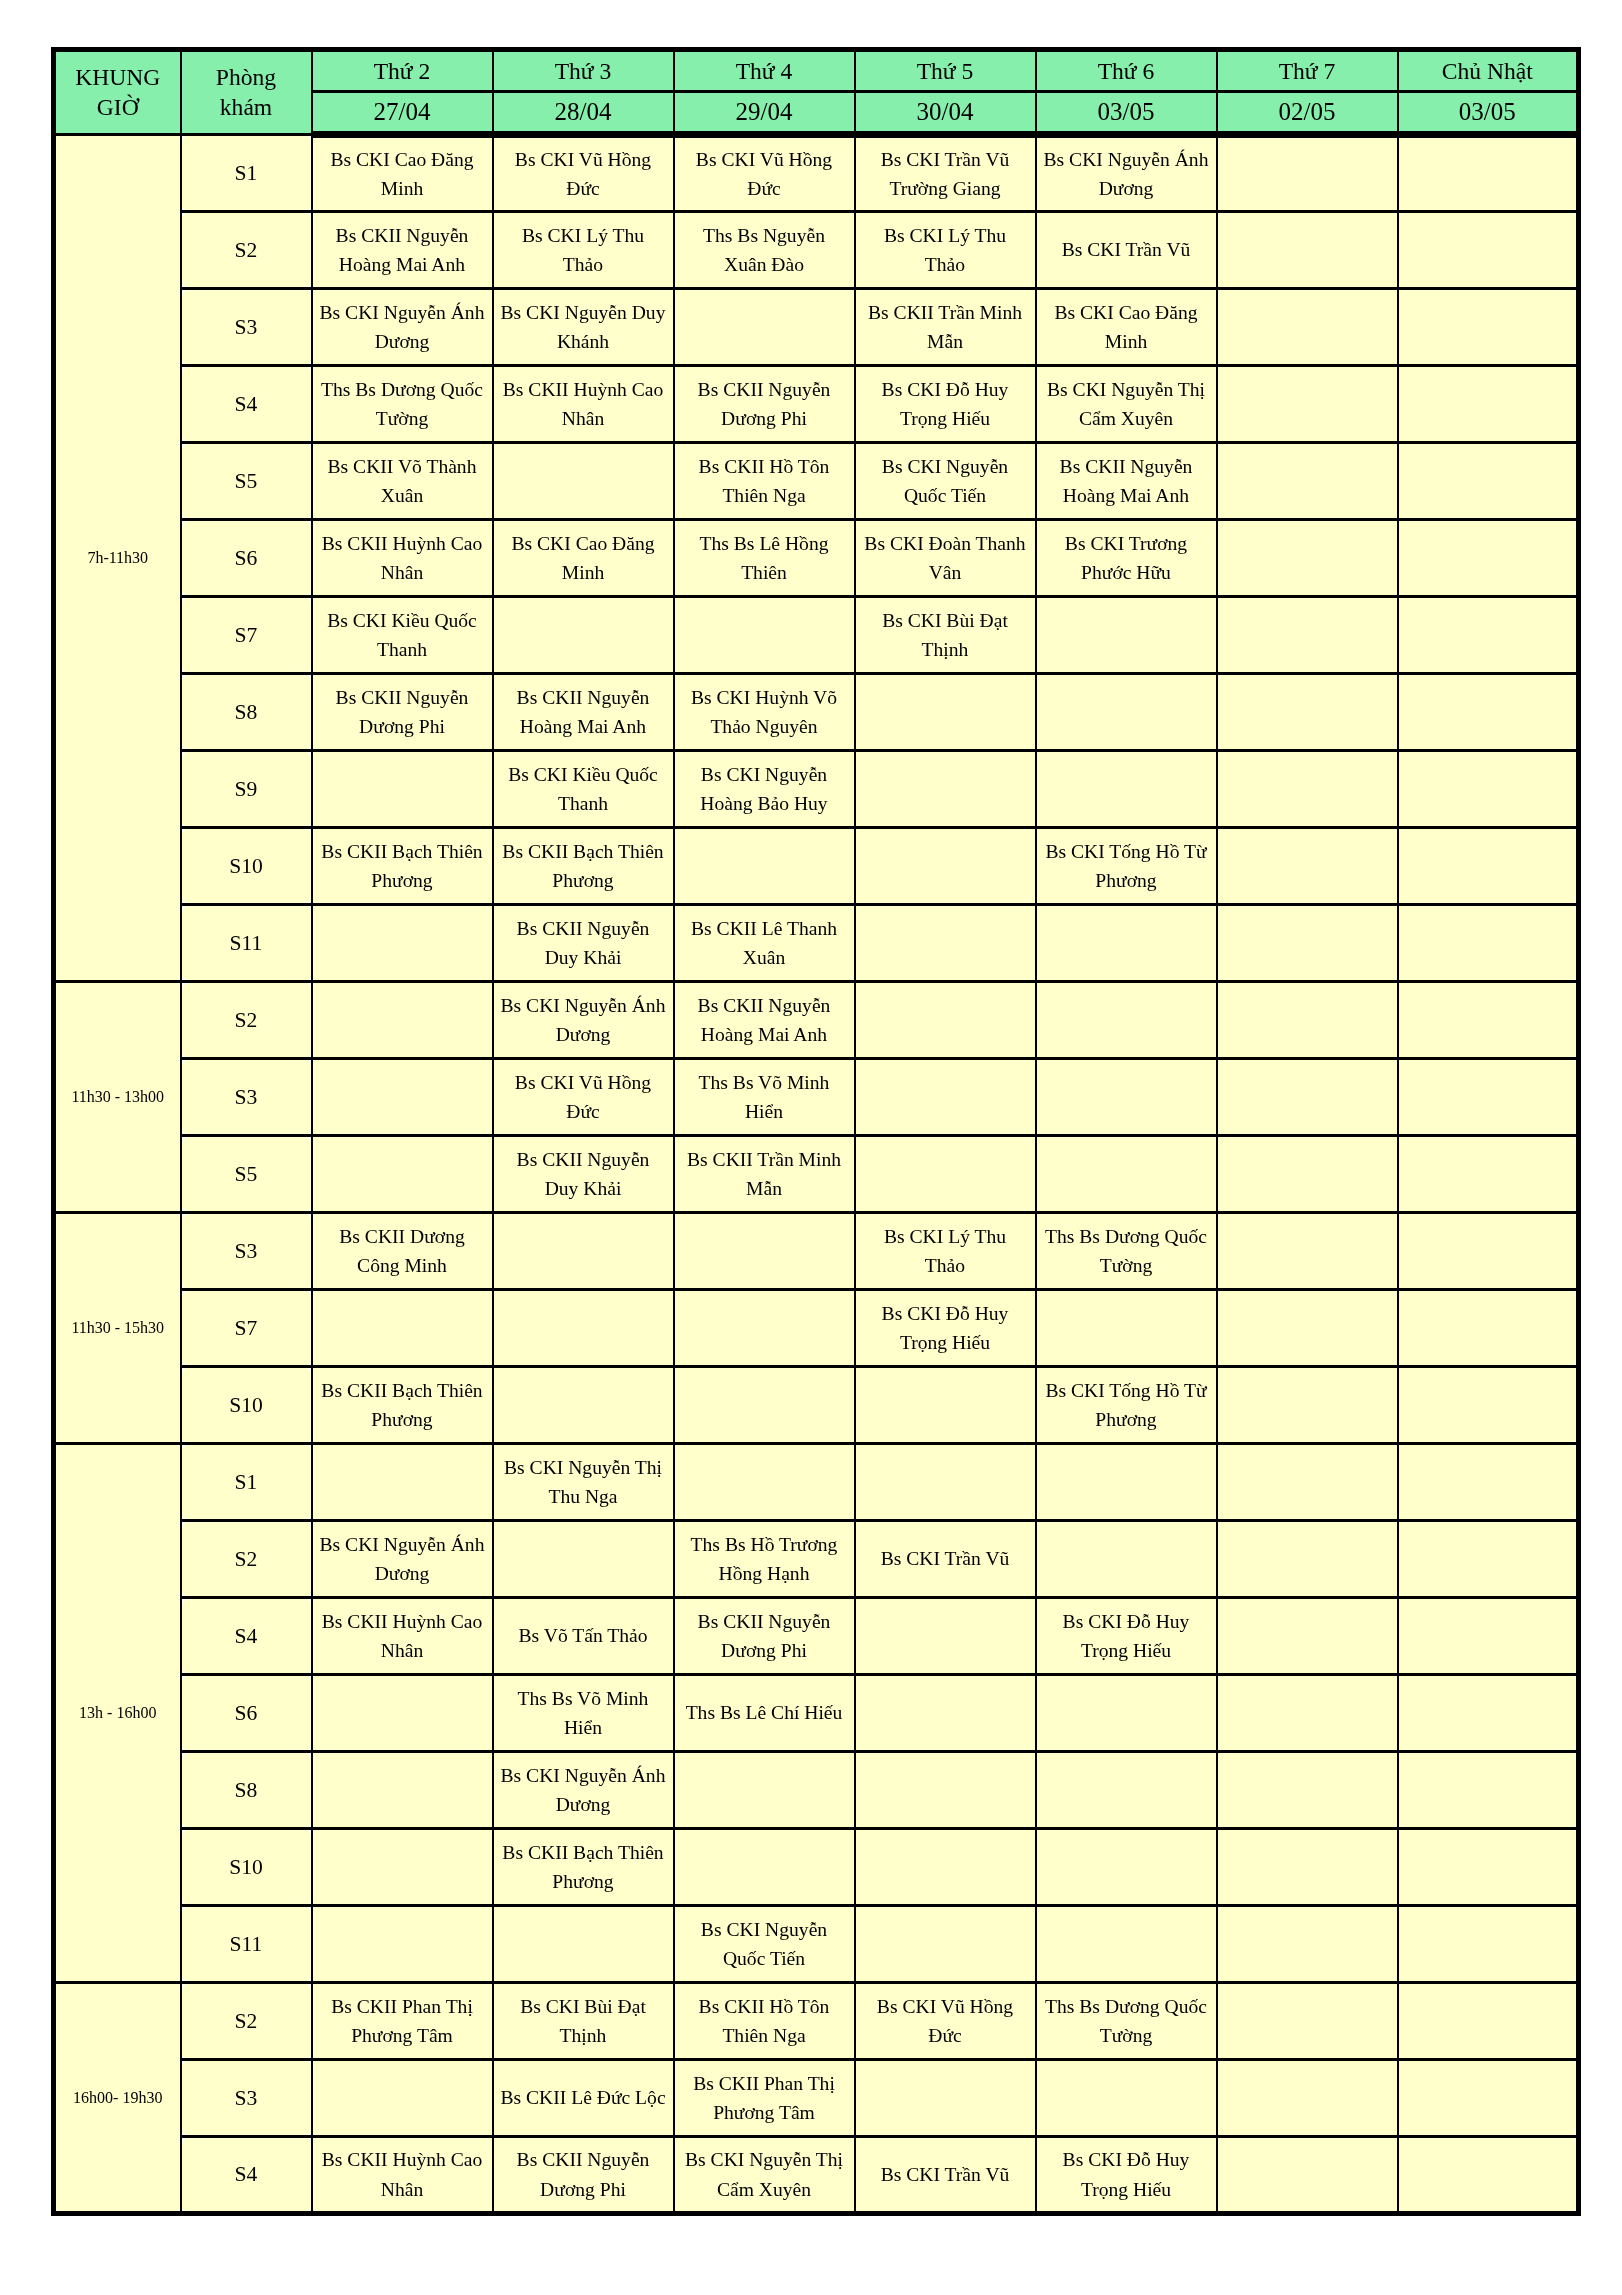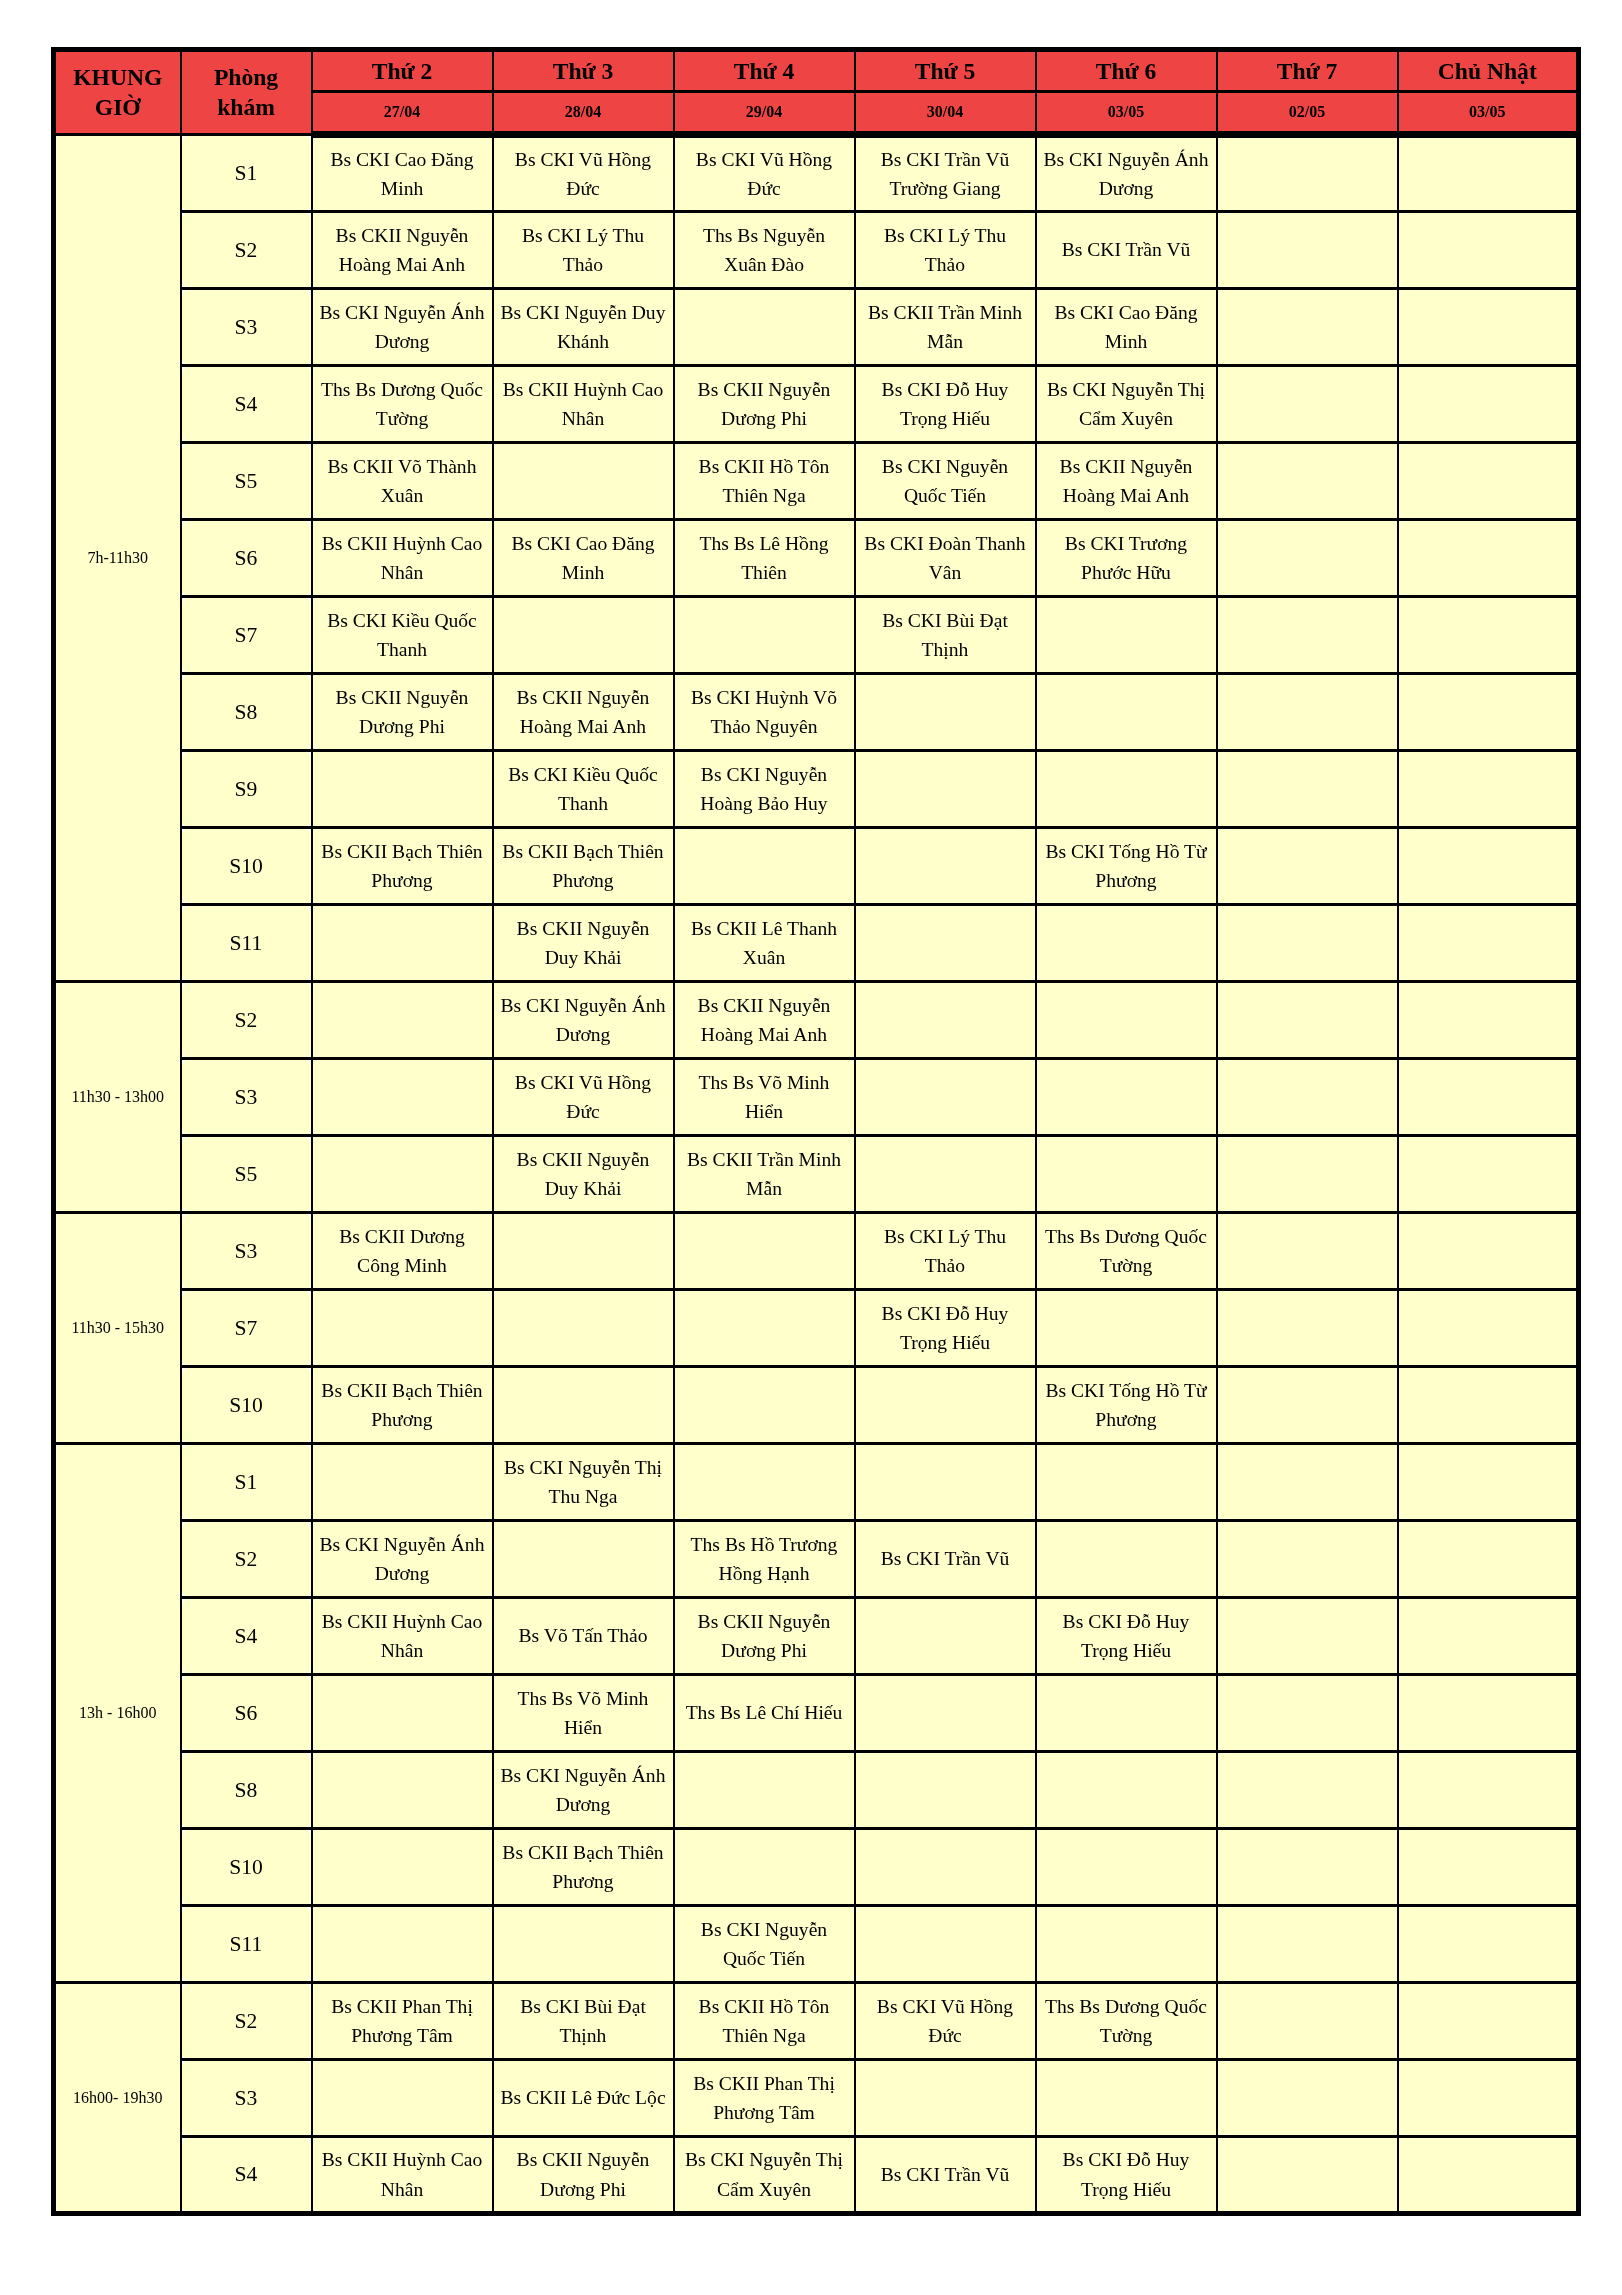--- a/index.html
+++ b/index.html
@@ -34,25 +34,25 @@
     border: 2.6px solid #000;
     border-top-width: 3.9px;
     border-bottom-width: 3.9px;
     text-align: center;
     vertical-align: middle;
     padding: 2.6px 6.5px;
     box-sizing: border-box;
     overflow: hidden;
   }
   thead th {
-    background: #ef4444;
-    font-weight: bold;
+    background: #86efac;
+    font-weight: normal;
   }
   thead tr.day-row th { height: 42px; font-size: 23.6px; }
-  thead tr.date-row th { height: 43px; font-size: 16px; border-bottom-width: 7.9px; }
+  thead tr.date-row th { height: 43px; font-size: 25px; border-bottom-width: 7.9px; }
   thead th.corner {
     font-size: 23.6px;
     line-height: 1.25;
   }
   tbody td {
     background: #ffffcc;
     font-size: 19.6px;
     line-height: 1.5;
   }
   tbody tr { height: 77px; }

